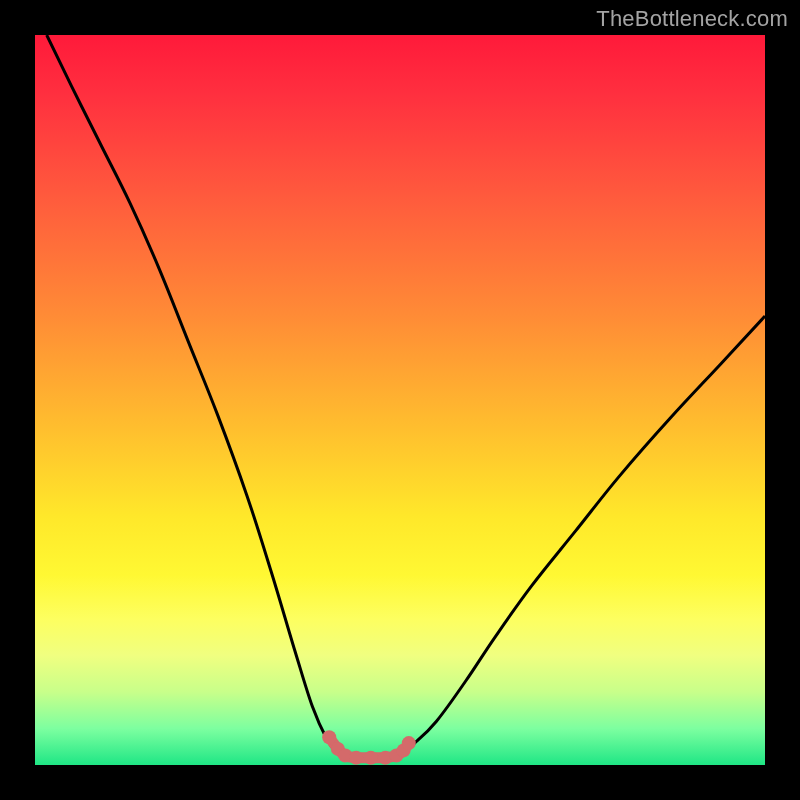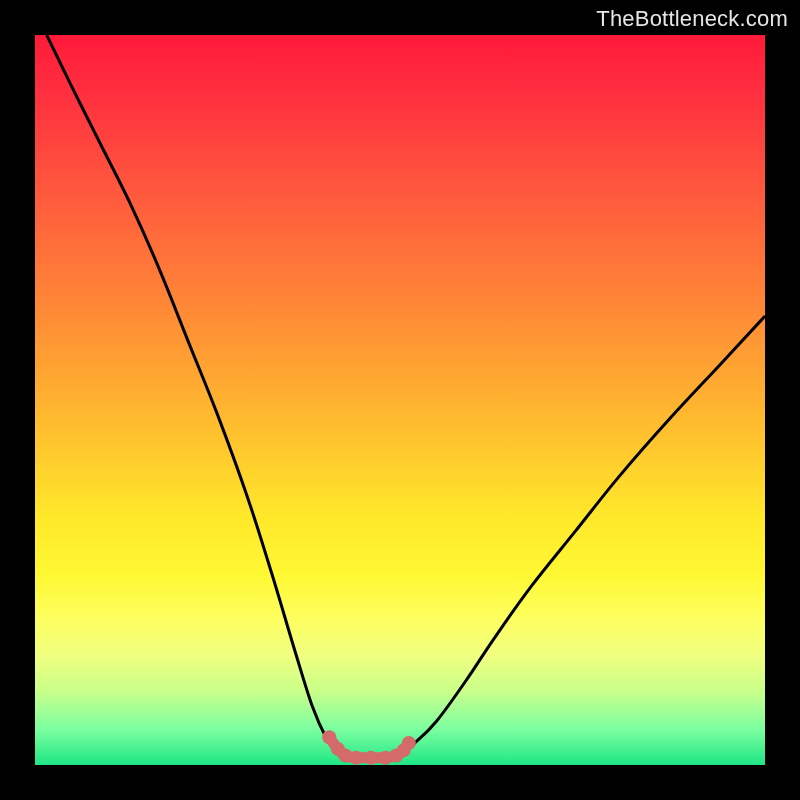--- a/index.html
+++ b/index.html
@@ -38,21 +38,21 @@
       #f0ff80 85%,
       #c8ff8a 90%,
       #7dffa0 95%,
       #1fe685 100%
     );
   }
   .watermark {
     position: absolute;
     top: 6px;
     right: 12px;
-    color: #e5e5e5;
+    color: #a3a3a3;
     font-size: 22px;
     letter-spacing: 0.2px;
     user-select: none;
   }
   svg.curves {
     position: absolute;
     top: 0;
     left: 0;
   }
 </style>

